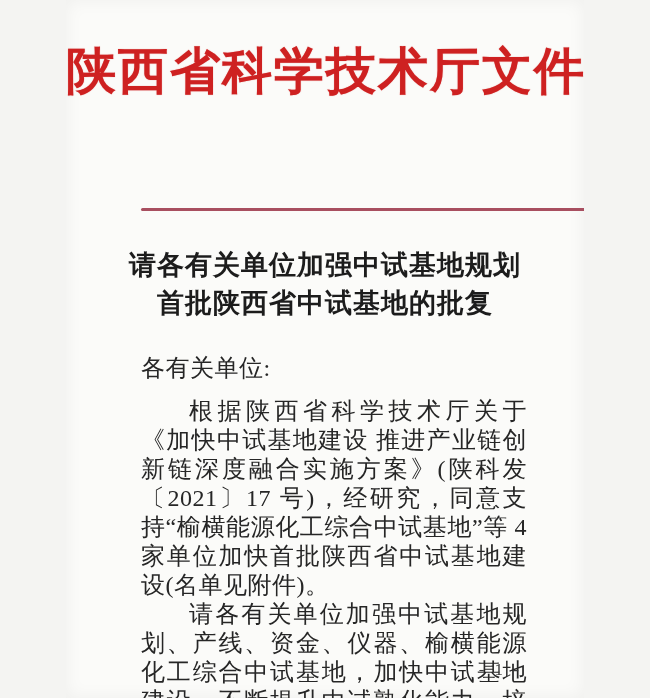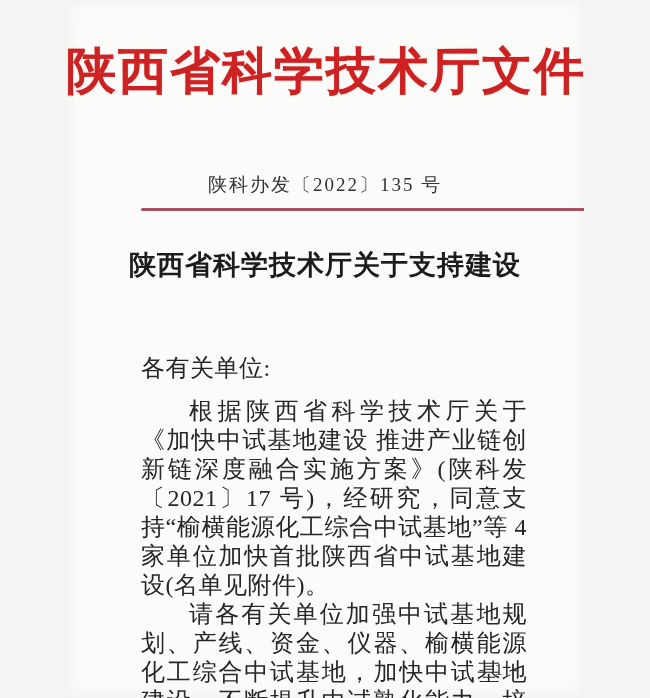--- a/index.html
+++ b/index.html
@@ -90,26 +90,26 @@
     white-space: nowrap;
   }
 </style>
 </head>
 <body>
 
 <div class="page">
 
   <div class="header-title">陕西省科学技术厅文件</div>
 
-  <div class="doc-number">陕科办发〔2022〕135 号</div>
 
   <div class="red-divider"></div>
 
   <div class="doc-title">
-    <div>陕西省科学技术厅关于支持建设</div>
+    <div>请各有关单位加强中试基地规划</div>
+    <div>首批陕西省中试基地的批复</div>
   </div>
 
   <div class="body-text">
     <p class="salutation">各有关单位:</p>
     <p class="para">根据陕西省科学技术厅关于《加快中试基地建设 推进产业链创新链深度融合实施方案》(陕科发〔2021〕17 号)，经研究，同意支持“榆横能源化工综合中试基地”等 4 家单位加快首批陕西省中试基地建设(名单见附件)。</p>
     <p class="para">请各有关单位加强中试基地规划、产线、资金、仪器、榆横能源化工综合中试基地，加快中试基地建设，不断提升中试熟化能力，培育中试人才队伍，创新市场化运营机制，充分发挥中试基地的纽带和示范带动作用，助力产业链创新链精准对接、深度融</p>
   </div>
 
   <div class="page-number">- 1 -</div>
 

